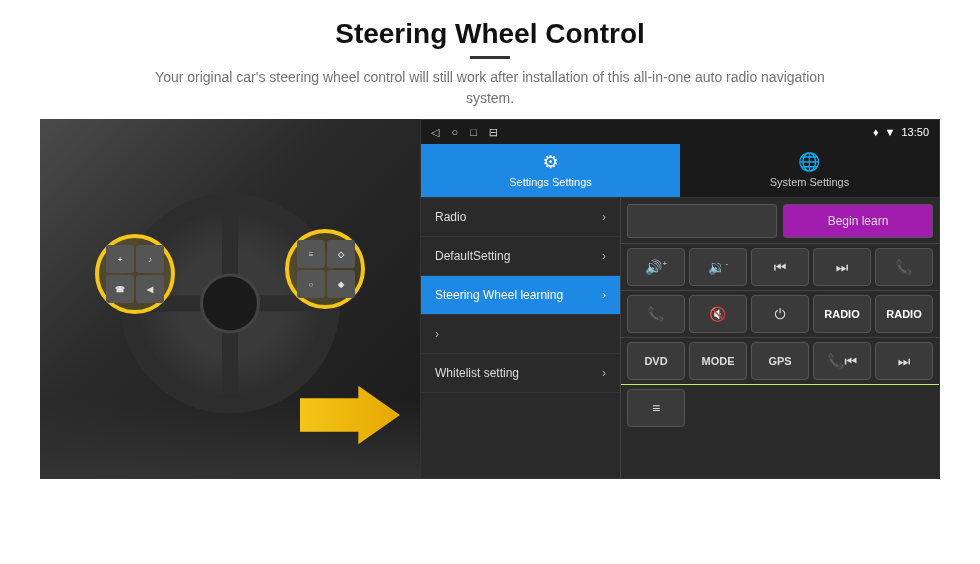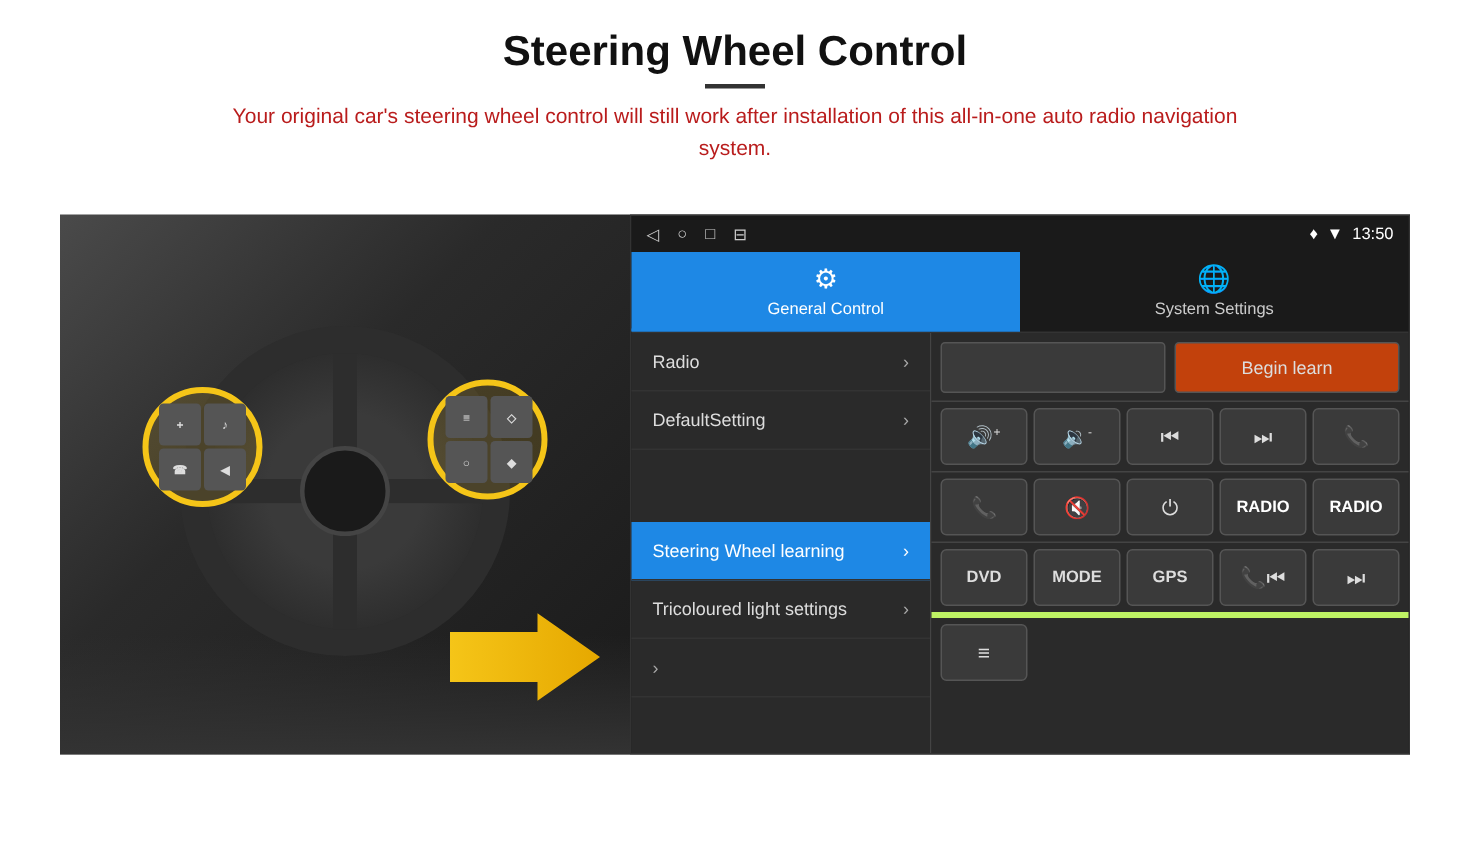--- a/index.html
+++ b/index.html
@@ -34,25 +34,25 @@
 
     .title-divider {
       width: 40px;
       height: 3px;
       background: #333;
       margin: 0 auto 8px;
     }
 
     .subtitle {
       font-size: 14px;
-      color: #b91c1c;
+      color: #737373;
       text-align: center;
       line-height: 1.5;
       max-width: 720px;
-      margin-bottom: 28px;
+      margin-bottom: 4px;
     }
 
     .content-area {
       display: flex;
       width: 100%;
       height: 360px;
     }
 
     
     .car-image-container {
@@ -286,21 +286,20 @@
       padding: 12px 14px;
       font-size: 12px;
       color: #ddd;
       border-bottom: 1px solid #333;
       cursor: pointer;
     }
 
     .menu-item.active {
       background: #1e88e5;
       color: #fff;
-      margin-top: 48px;
     }
 
     .menu-item-text {
       flex: 1;
     }
 
     .menu-chevron {
       color: #aaa;
       font-size: 12px;
     }
@@ -331,21 +330,21 @@
       flex: 1;
       height: 34px;
       background: #3a3a3a;
       border: 1px solid #555;
       border-radius: 3px;
     }
 
     .begin-learn-btn {
       flex: 1;
       height: 34px;
-      background: #c2410c;
+      background: #a21caf;
       border: 1px solid #555;
       border-radius: 3px;
       display: flex;
       align-items: center;
       justify-content: center;
       color: #ddd;
       font-size: 12px;
       cursor: pointer;
     }
 
@@ -376,21 +375,21 @@
       font-weight: bold;
       color: #fff;
     }
 
     
     .control-grid-4 {
       display: grid;
       grid-template-columns: repeat(5, 1fr);
       gap: 4px;
       padding: 4px 6px;
-      border-bottom: 4px solid #bef264;
+      border-bottom: 1px solid #bef264;
     }
 
     
     .control-grid-last {
       display: grid;
       grid-template-columns: repeat(5, 1fr);
       gap: 4px;
       padding: 4px 6px;
     }
 
@@ -476,21 +475,21 @@
         <div class="status-right">
           <span>♦</span>
           <span>▼</span>
           <span>13:50</span>
         </div>
       </div>
 
       <div class="tab-bar">
         <div class="tab-item active">
           <span class="tab-icon">⚙</span>
-          <span>General Control</span>
+          <span>Settings Settings</span>
         </div>
         <div class="tab-item">
           <span class="tab-icon">🌐</span>
           <span>System Settings</span>
         </div>
       </div>
 
       <div class="main-content">
 
         <div class="menu-list">
@@ -500,24 +499,24 @@
           </div>
           <div class="menu-item">
             <span class="menu-item-text">DefaultSetting</span>
             <span class="menu-chevron">›</span>
           </div>
           <div class="menu-item active">
             <span class="menu-item-text">Steering Wheel learning</span>
             <span class="menu-chevron">›</span>
           </div>
           <div class="menu-item">
-            <span class="menu-item-text">Tricoloured light settings</span>
             <span class="menu-chevron">›</span>
           </div>
           <div class="menu-item">
+            <span class="menu-item-text">Whitelist setting</span>
             <span class="menu-chevron">›</span>
           </div>
         </div>
 
         <div class="right-panel">
 
           <div class="panel-row-1">
             <div class="empty-box"></div>
             <div class="begin-learn-btn">Begin learn</div>
           </div>

